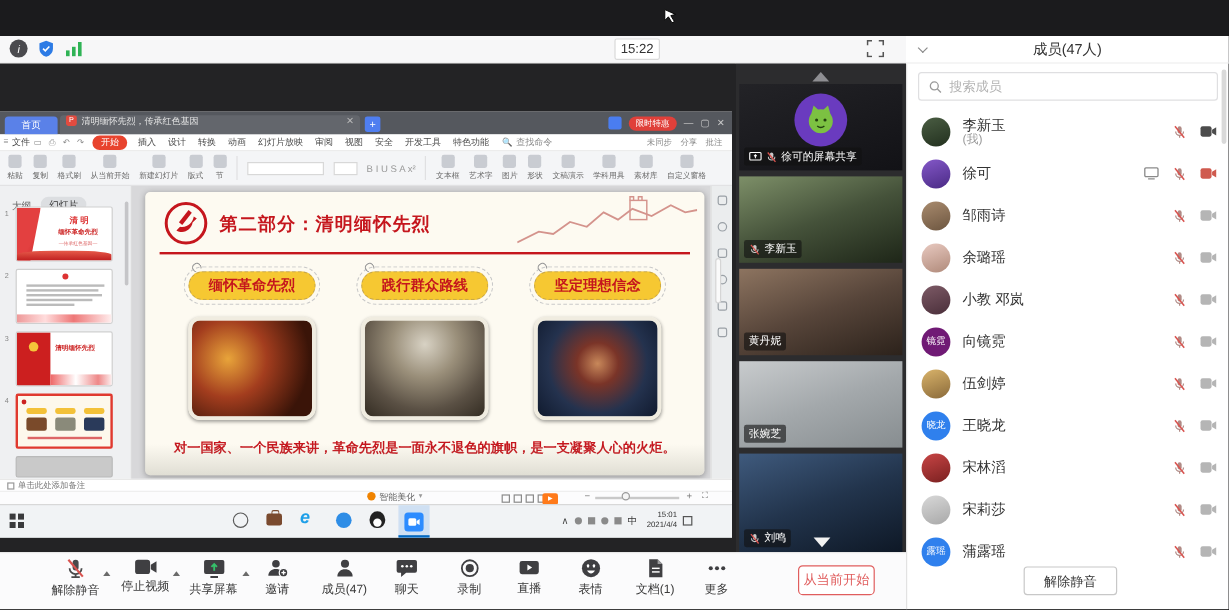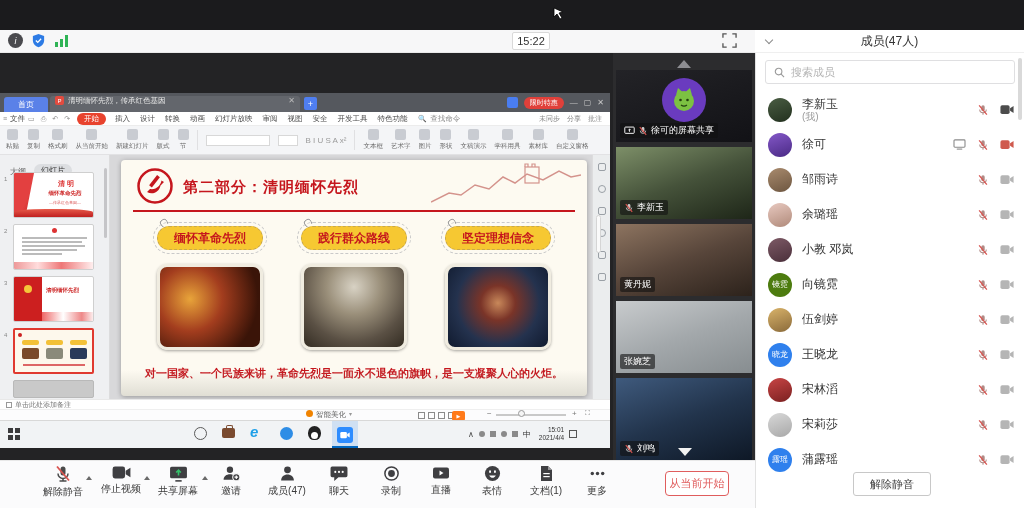--- a/index.html
+++ b/index.html
@@ -714,21 +714,21 @@
         </span>
         <span class="cam-icon">
           <svg width="14" height="11" viewBox="0 0 16 12">
             <rect x="0.5" y="1" width="10.5" height="10" rx="2" fill="currentColor"></rect>
             <path d="M11.5 4.5 15.5 2v8l-4-2.5z" fill="currentColor"></path>
           </svg>
         </span>
       </div>
     </div>
       <div class="m-row" data-cam="dim">
-      <div class="m-avatar" style="background: #4d7c0f;">
+      <div class="m-avatar" style="background: #701a75;">
         <span class="m-avatar-text">镜霓</span>
       </div>
       <div class="m-names">
         <div class="m-name">向镜霓</div>
 
       </div>
       <div class="m-icons">
 
         <span class="mic-muted">
           <svg width="12" height="12" viewBox="0 0 14 14">

